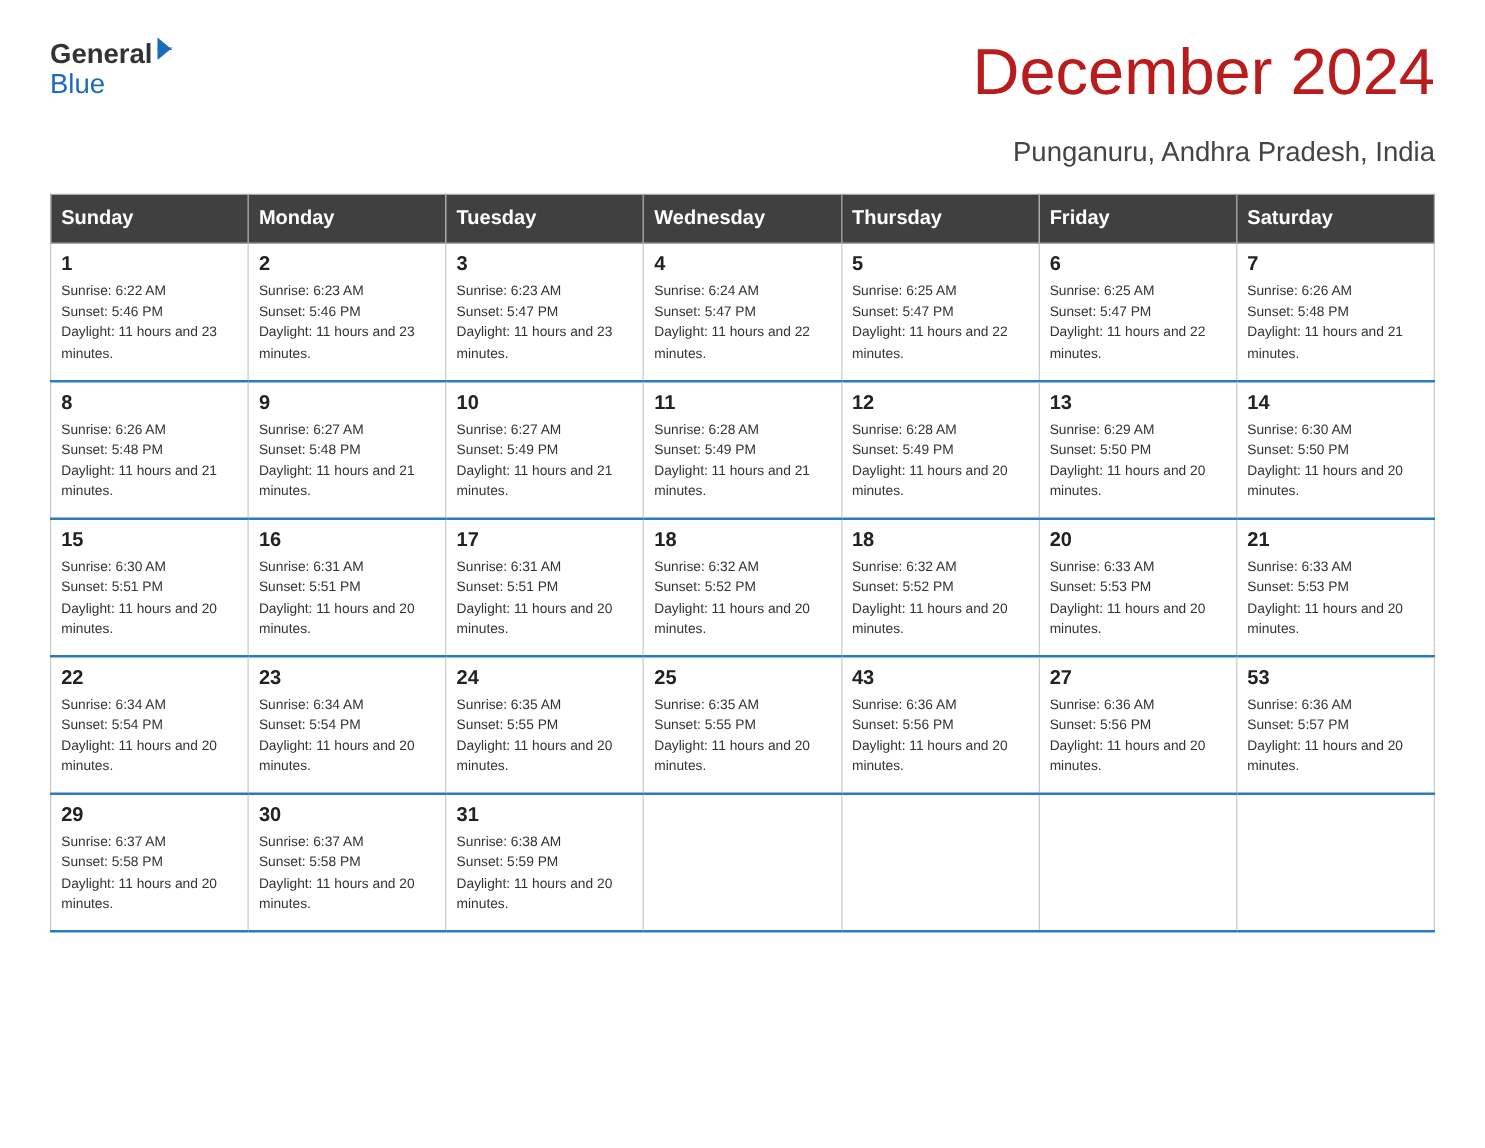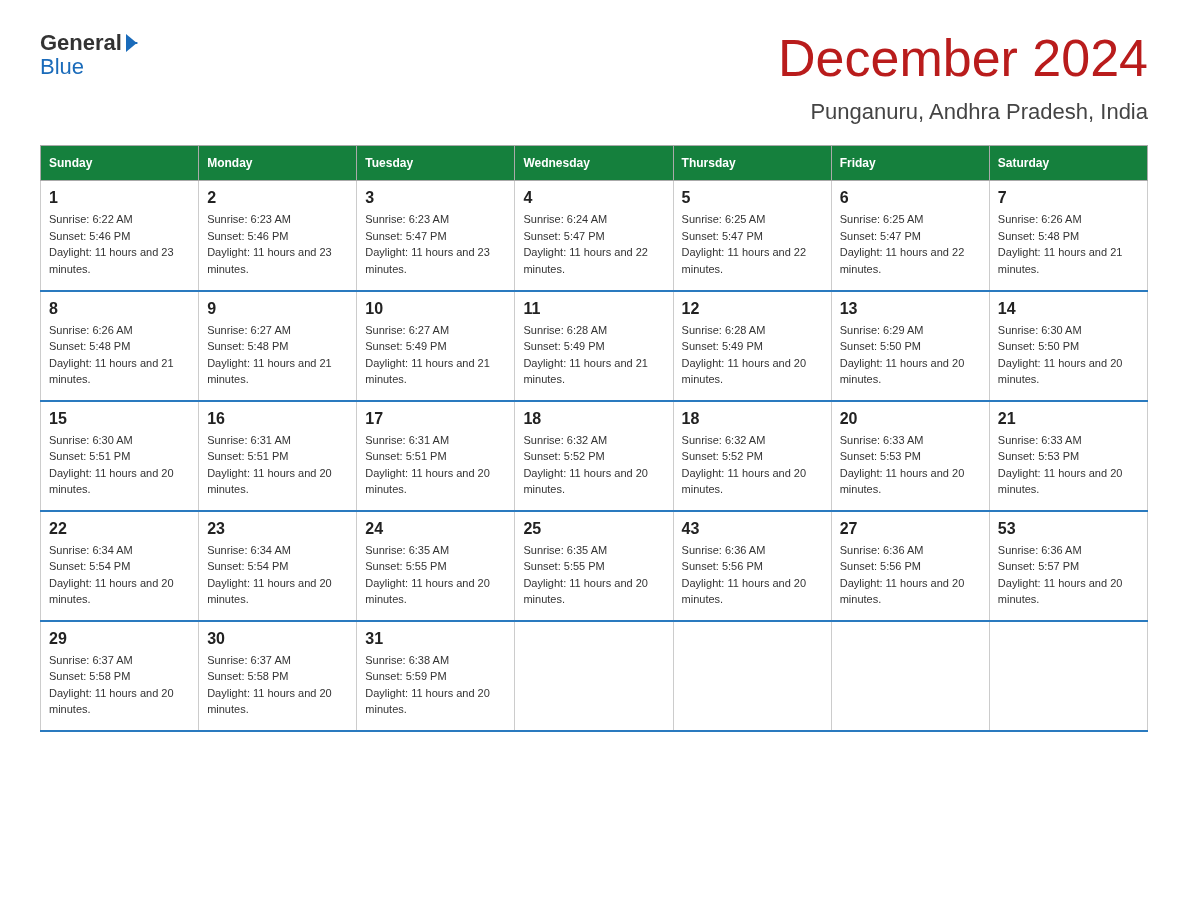--- a/index.html
+++ b/index.html
@@ -32,31 +32,31 @@
     }
     .calendar-title {
       font-size: 52px;
       font-weight: normal;
       color: #b91c1c;
       line-height: 1.1;
     }
     .calendar-subtitle {
       font-size: 22px;
       color: #444;
-      margin-top: 12px;
+      margin-top: 22px;
     }
     table {
       width: 100%;
       border-collapse: collapse;
       table-layout: fixed;
     }
     th {
-      background-color: #15803d;
+      background-color: #404040;
       color: #fff;
-      font-size: 12px;
+      font-size: 16px;
       font-weight: bold;
       padding: 10px 8px;
       text-align: left;
       border: 1px solid #aaa;
     }
     td {
       vertical-align: top;
       padding: 8px 8px 12px 8px;
       border: 1px solid #ccc;
       font-size: 13px;
@@ -83,21 +83,21 @@
     tr.week-row td {
       border-bottom: 2px solid #2a7abf;
     }
   </style>
 </head>
 <body>
 
 <div class="header">
   <div class="logo">
     <div>
-      <div style="display:flex;align-items:center;gap:2px;">
+      <div style="display:flex;align-items:flex-start;gap:2px;">
         <span class="logo-text">General</span>
         <div style="display:flex;flex-direction:column;align-items:flex-start;margin-left:2px;">
           <div style="width:0;height:0;border-left:12px solid #1a6bba;border-top:10px solid transparent;border-bottom:0 solid transparent;margin-bottom:-2px;"></div>
           <div style="width:0;height:0;border-left:12px solid #1a6bba;border-top:0 solid transparent;border-bottom:10px solid transparent;"></div>
         </div>
       </div>
       <div style="font-size:22px;font-weight:normal;color:#1a6bba;margin-top:-2px;">Blue</div>
     </div>
   </div>
   <div class="title-block">

